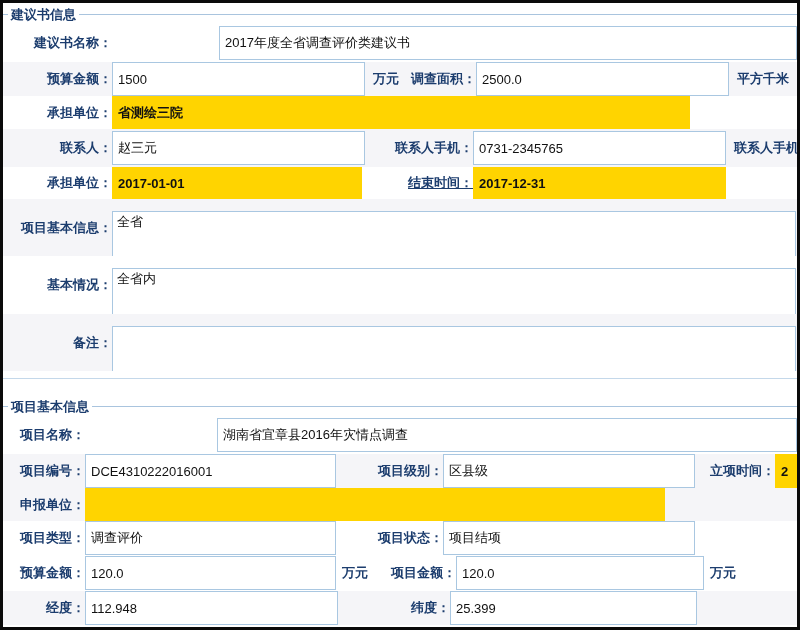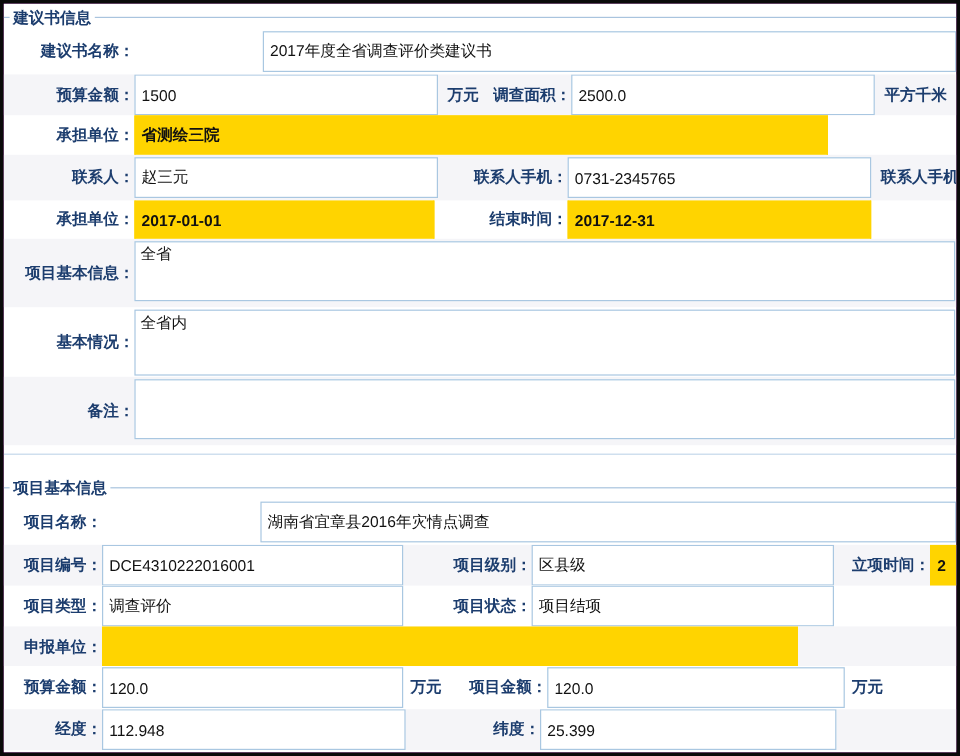--- a/index.html
+++ b/index.html
@@ -13,21 +13,21 @@
   .legend::before { content:""; width:5px; border-top:1px solid #a9c4de; margin-right:3px; flex-shrink:0; }
   .legend::after  { content:""; flex:1; border-top:1px solid #a9c4de; margin-left:3px; }
 
   .row { display:flex; align-items:center; white-space:nowrap; overflow:hidden; width:794px; }
   .alt { background:#f5f5f8; }
 
   .lbl { font-weight:bold; color:var(--lbl,#1c3d6e); text-align:right; flex-shrink:0; }
   .s1-lbl  { width:109px; }
   .s1-lbl2 { width:108px; }
   .s1-lbl2b{ width:75px;  }
-  .s1-lbl2c{ width:111px; }
+  .s1-lbl2c{ width:111px;text-decoration:underline; }
   .s2-lbl  { width:82px;  }
   .s2-lbl2 { width:107px;text-align:right; }
   .s2-lbl2b{ width:86px;  }
   .s2-lbl2c{ width:112px; }
   .s2-lbl3 { width:80px;  }
 
   .ipt { height:24px; border:1px solid var(--ibd,#a9c7e1); background:#fff; color:#111;
          font-family:inherit; font-size:13px; padding:16px 5px; flex-shrink:0; outline:none; }
   .hl  { background:var(--hl,#ffd400); border-color:var(--hl,#ffd400); font-weight:bold; }
 
@@ -43,21 +43,21 @@
   .w-clip    { width:80px; }
 
   .unitbox { flex-shrink:0; font-weight:bold; color:var(--lbl,#1c3d6e); }
   .ub1 { width:36px; padding-left:8px; }
   .ub2 { margin-left:8px; }
   .ub3 { width:34px; padding-left:6px; }
   .ub4 { margin-left:6px; }
 
   .ta { border:1px solid var(--ibd,#a9c7e1); background:#fff; width:684px; resize:none;
         font-family:inherit; font-size:13px; padding:1px 4px; color:#111; flex-shrink:0;
-        align-self:flex-start; margin-top:2px; outline:none; }
+        align-self:flex-start; margin-top:12px; outline:none; }
 
   .h38{height:38px;justify-content:space-between;} .h36{height:36px;} .h34{height:34px;} .h33{height:33px;} .h32{height:32px;}
   .h57{height:57px;} .h58{height:58px;}
   .ta50{height:50px;} .ta55{height:55px;}
 
   .fs-divider { border-top:1px solid #c4d8ea; margin-top:7px; }
   .legend-gap { margin-top:18px; }
 </style>
 </head>
 <body>
@@ -131,30 +131,30 @@
 
     <div class="row h34 alt">
       <span class="lbl s2-lbl">项目编号：</span>
       <input class="ipt w-s2-half" value="DCE4310222016001" style="">
       <span class="lbl s2-lbl2">项目级别：</span>
       <input class="ipt w-s2-h2" value="区县级" style="">
       <span class="lbl s2-lbl3">立项时间：</span>
       <input class="ipt hl w-clip" value="2" style="">
     </div>
 
+    <div class="row h33 alt">
+      <span class="lbl s2-lbl">申报单位：</span>
+      <input class="ipt hl w-s2-full" value="" style="">
+    </div>
+
     <div class="row h34">
       <span class="lbl s2-lbl">项目类型：</span>
       <input class="ipt w-s2-half" value="调查评价" style="">
       <span class="lbl s2-lbl2">项目状态：</span>
       <input class="ipt w-s2-h2" value="项目结项" style="">
-    </div>
-
-    <div class="row h33 alt">
-      <span class="lbl s2-lbl">申报单位：</span>
-      <input class="ipt hl w-s2-full" value="" style="">
     </div>
 
     <div class="row h36">
       <span class="lbl s2-lbl">预算金额：</span>
       <input class="ipt w-s2-half" value="120.0" style="">
       <span class="unitbox ub3">万元</span>
       <span class="lbl s2-lbl2b">项目金额：</span>
       <input class="ipt w-s2-h3" value="120.0" style="">
       <span class="unitbox ub4">万元</span>
     </div>

